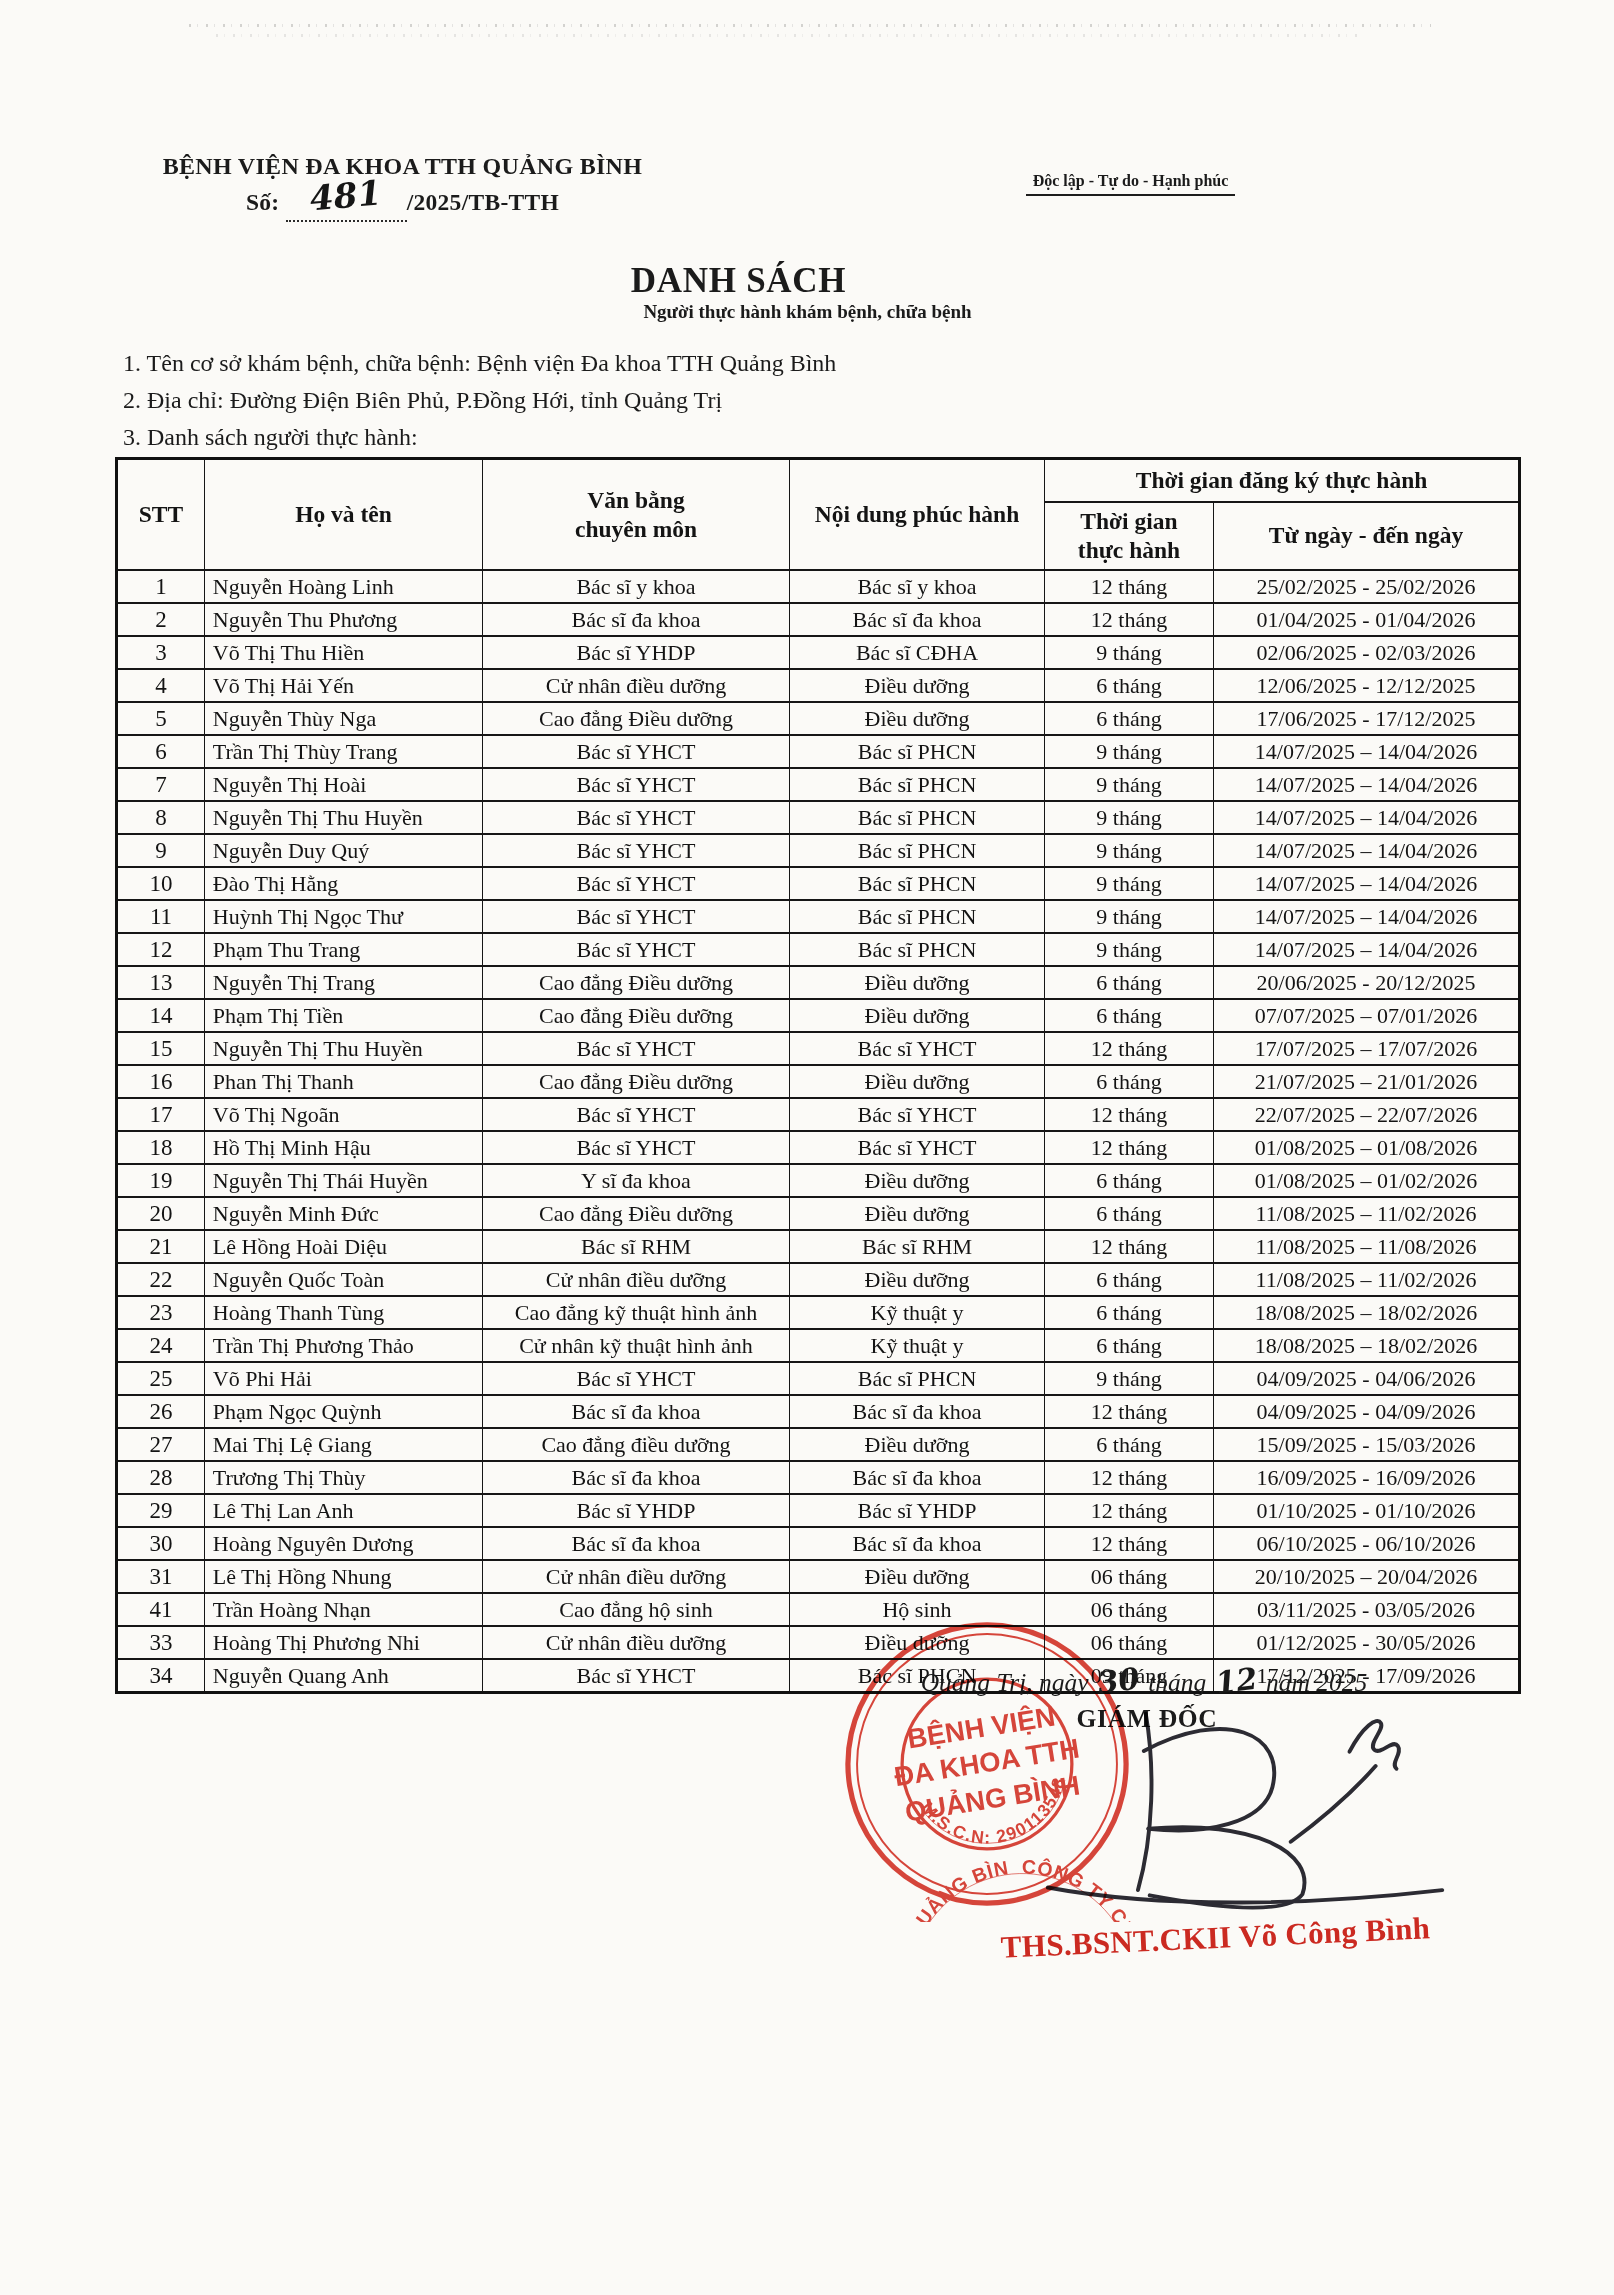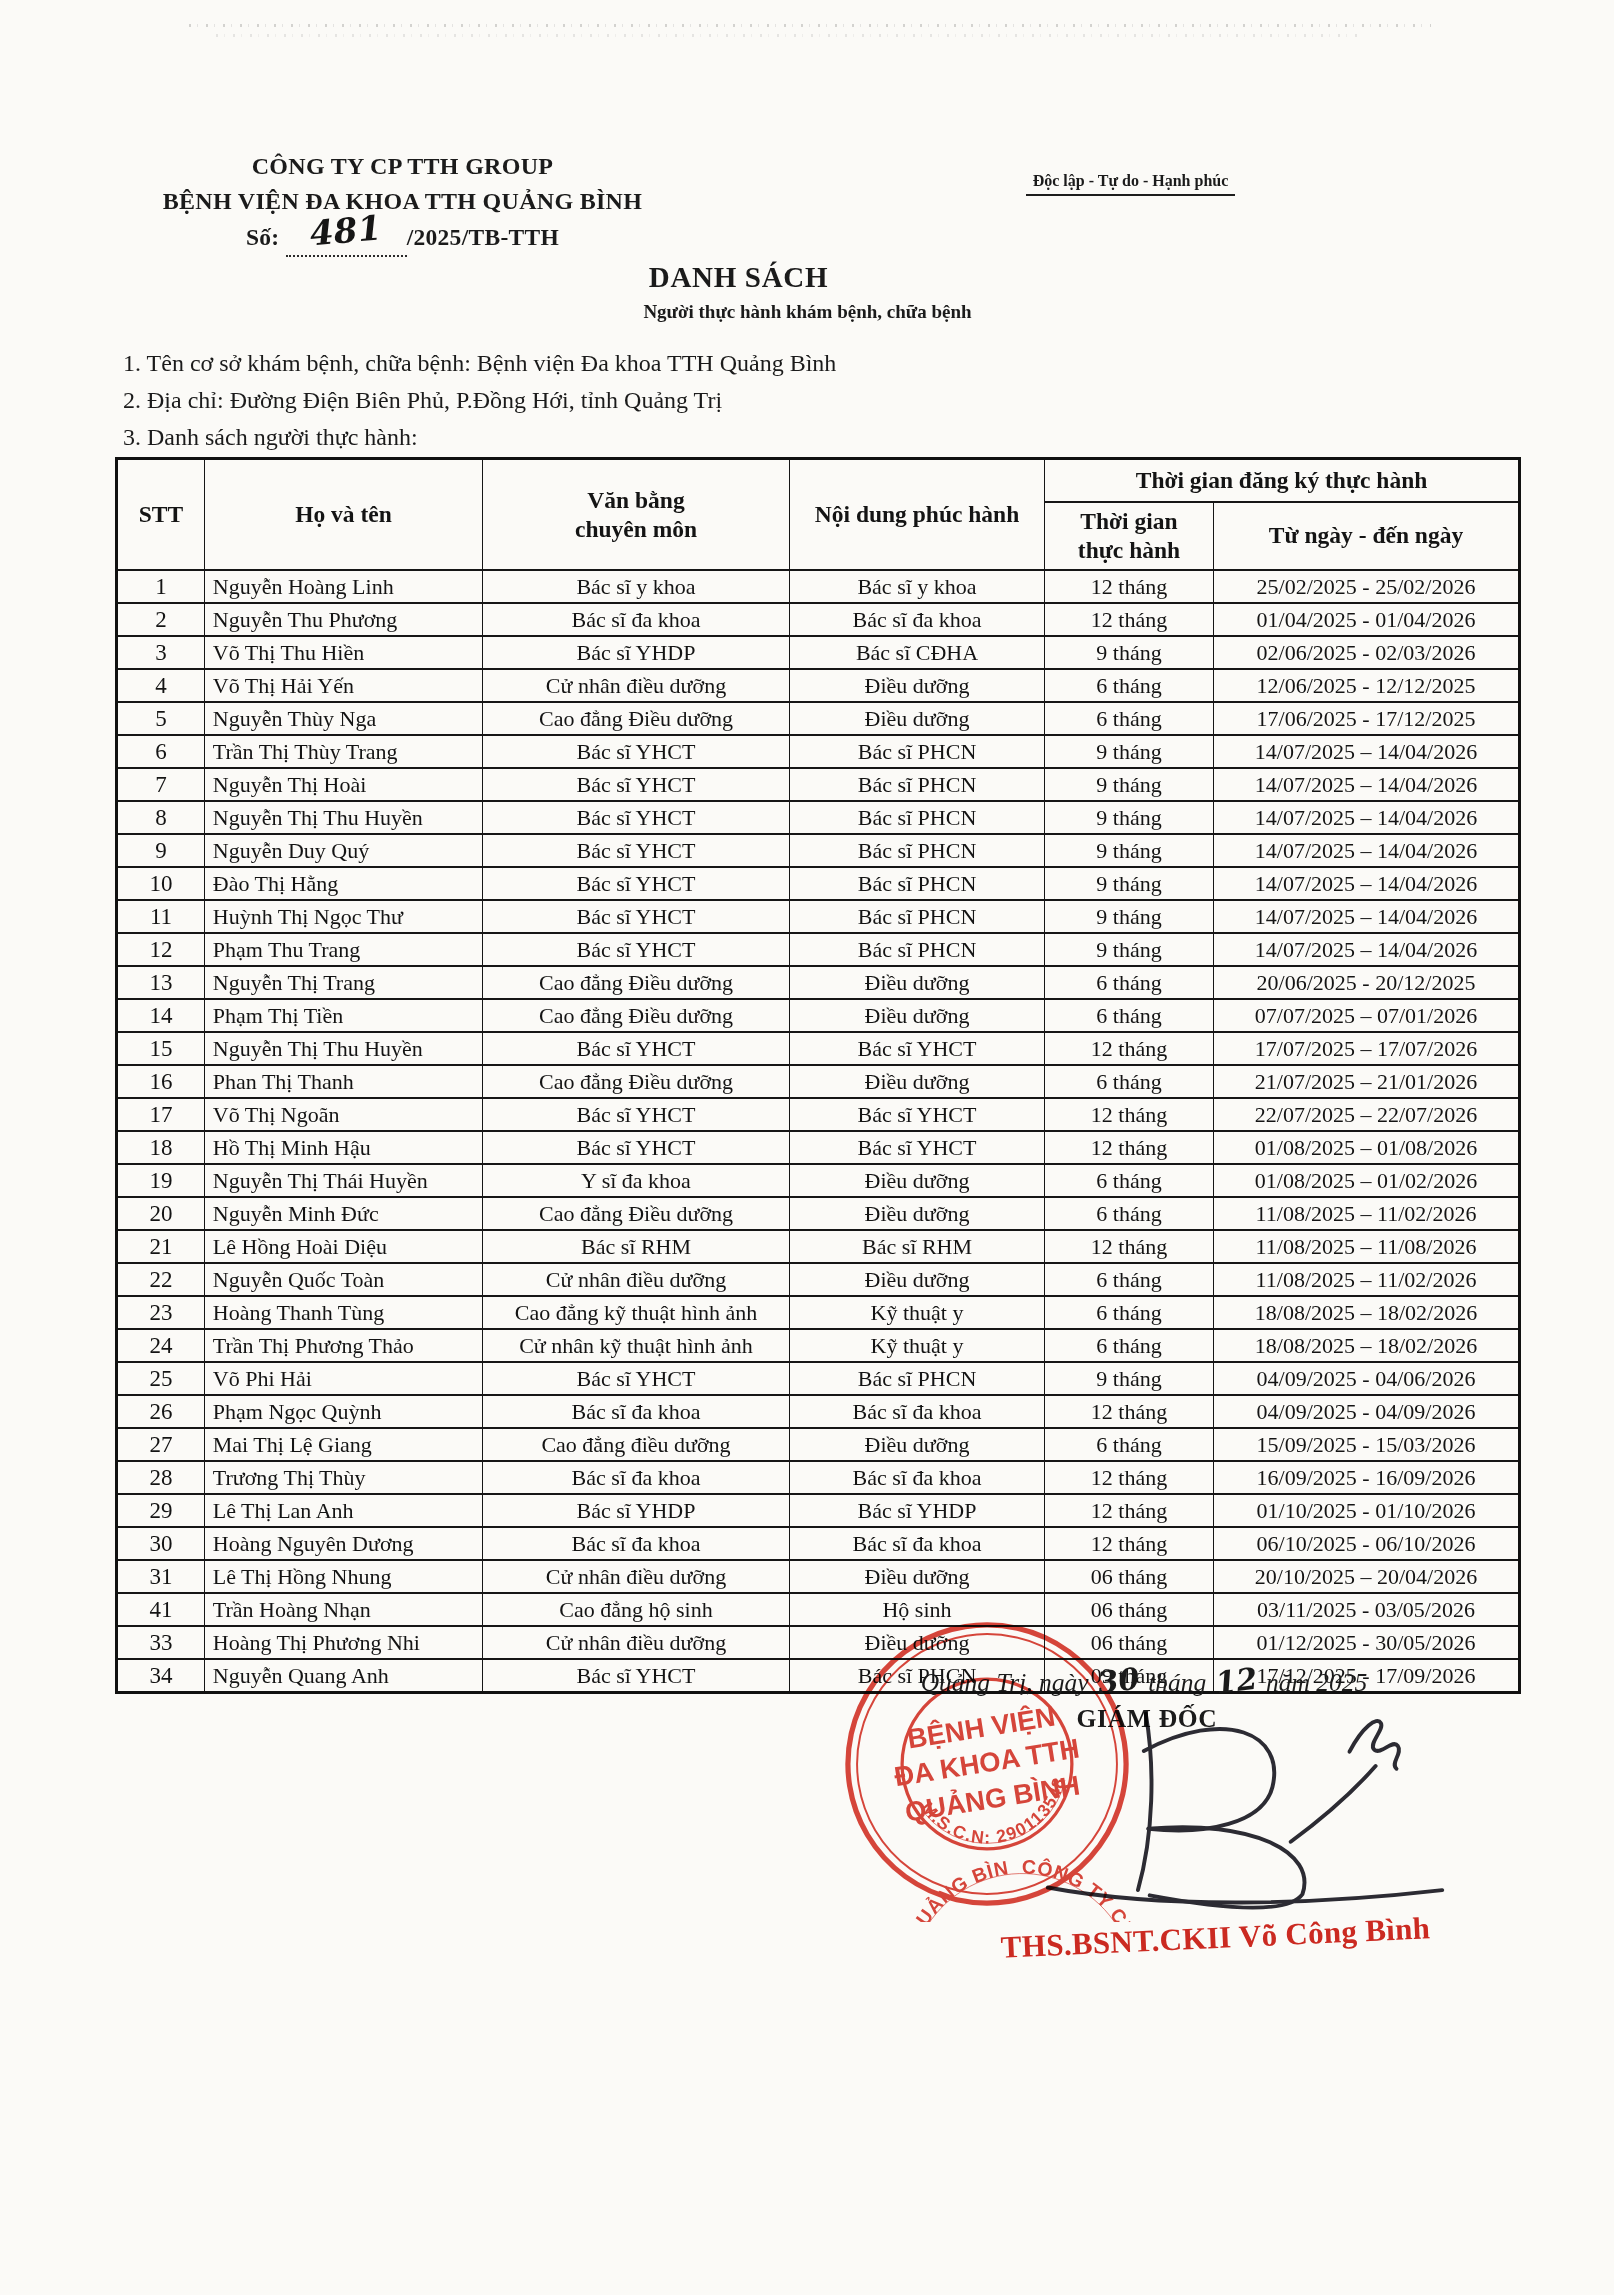--- a/index.html
+++ b/index.html
@@ -42,21 +42,21 @@
     position:absolute;left:843px;top:152px;width:575px;text-align:center;
   }
   .hdr-right .country{font-weight:bold;font-size:23.5px;line-height:33px;letter-spacing:0.3px;}
   .hdr-right .motto{
     display:inline-block;font-weight:bold;font-size:16px;margin-top:20px;
     padding:0 6.5px 3.9px 6.5px;border-bottom:2.6px solid #1d1d1d;
   }
 
   
   .doc-title{position:absolute;left:0;top:261px;width:1477px;text-align:center;
-    font-weight:bold;font-size:29px;letter-spacing:0.7px;}
+    font-weight:bold;font-size:35px;letter-spacing:0.7px;}
   .doc-subtitle{position:absolute;left:0;top:301px;width:1615px;text-align:center;
     font-weight:bold;font-size:19px;}
 
   
   .intro{position:absolute;left:123px;top:345px;width:1372px;
     font-size:24px;line-height:37px;}
 
   
   table.roster{
     position:absolute;left:115px;top:457px;border-collapse:collapse;
@@ -109,21 +109,20 @@
 </style>
 </head>
 <body>
 
 <div class="page">
 
   <div class="scan-noise"></div>
   <div class="scan-noise n2"></div>
 
   <div class="hdr-left">
-    <div>CÔNG TY CP TTH GROUP</div>
     <div>BỆNH VIỆN ĐA KHOA TTH QUẢNG BÌNH</div>
     <div class="docnum">
       <span>Số:</span>
       <span class="num-dots"><span class="hw">481</span></span><span>/2025/TB-TTH</span>
     </div>
   </div>
 
   <div class="hdr-right">
     <div class="motto">Độc lập - Tự do - Hạnh phúc</div>
   </div>

